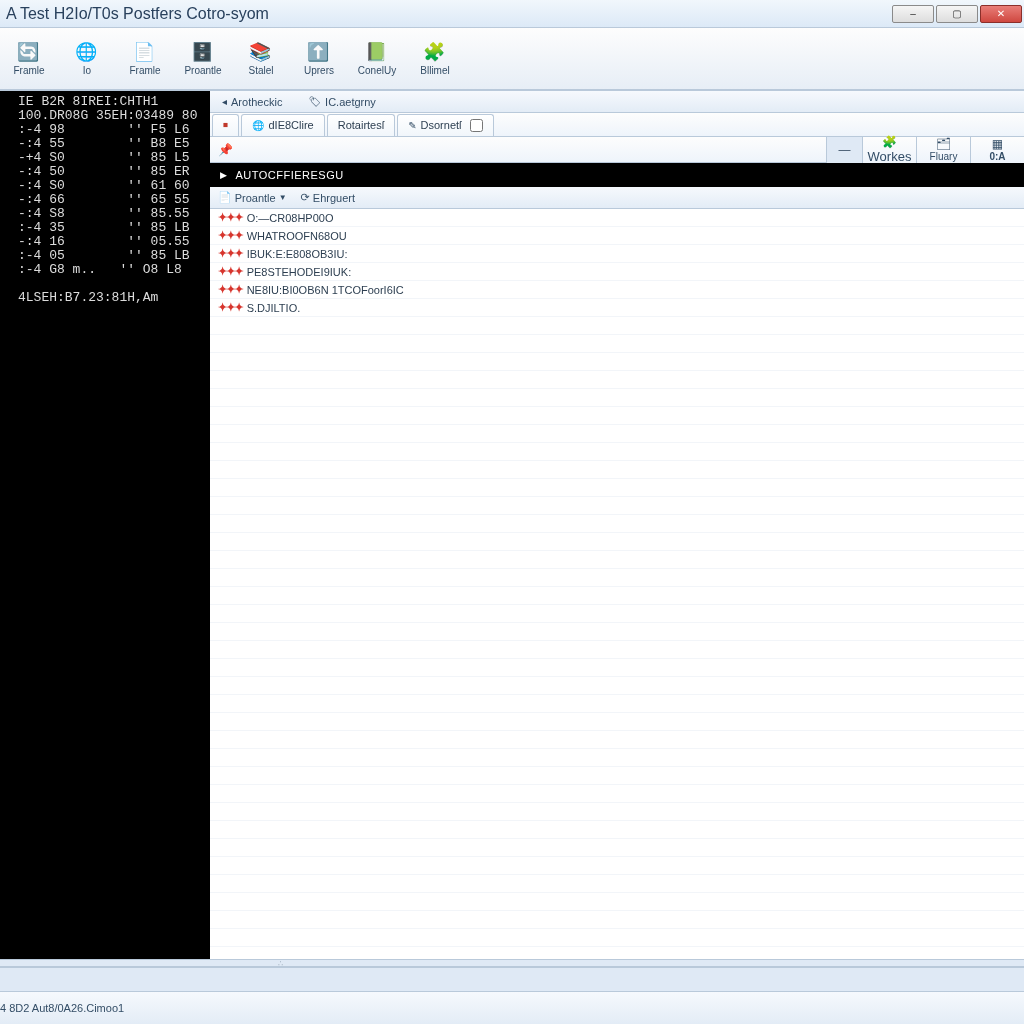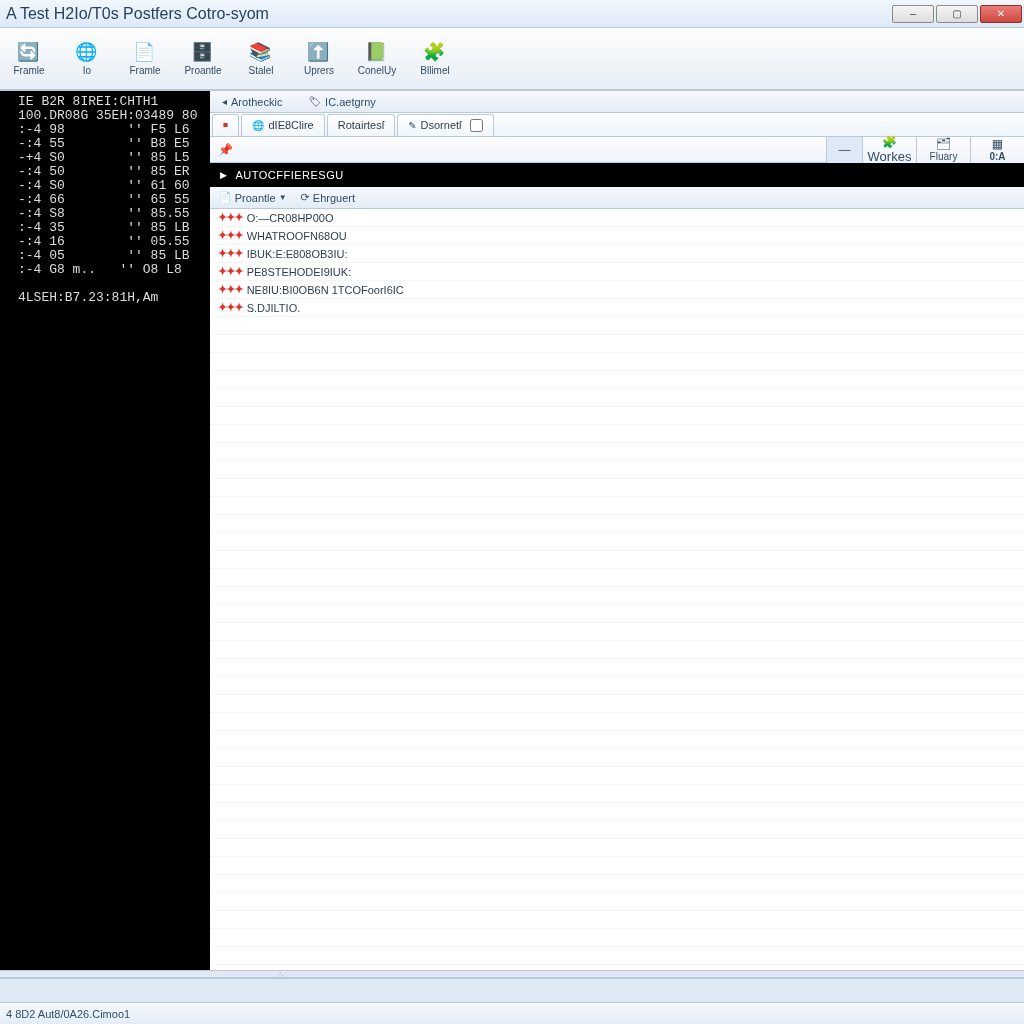--- a/index.html
+++ b/index.html
@@ -52,21 +52,21 @@
 .toolrow .dd { font-size:8px; }
 
 
 .listarea { flex:1; background:#fff; overflow:hidden; }
 .listarea .row { height:18px; display:flex; align-items:center; padding-left:8px; gap:4px; color:#2c3e50; border-bottom:1px solid #f2f5f9; }
 .listarea .row .plus { color:#d7352d; font-weight:bold; font-size:11px; letter-spacing:-1px; }
 .listarea .empty { height:18px; border-bottom:1px solid #f2f5f9; }
 
 
 .spacer-band { height:24px; background:#dfe9f5; border-top:1px solid #b9c9da; }
-.statusbar { height:22px; background:linear-gradient(#f6f9fd,#e3ecf6); border-top:1px solid #b9c9da; display:flex; align-items:center; padding-left:6px; color:#334d66; font-size:11px; }
+.statusbar { height:33px; background:linear-gradient(#f6f9fd,#e3ecf6); border-top:1px solid #b9c9da; display:flex; align-items:center; color:#334d66; font-size:11px; }
 
 
 .dragmark { height:8px; background:#dfe9f5; border-top:1px solid #b9c9da; border-bottom:1px solid #b9c9da; display:flex; align-items:center; justify-content:flex-start; padding-left:278px; color:#9aa9b8; font-size:8px; }
 </style>
 </head>
 <body>
 
 <div class="window">
 
   <div class="titlebar">

